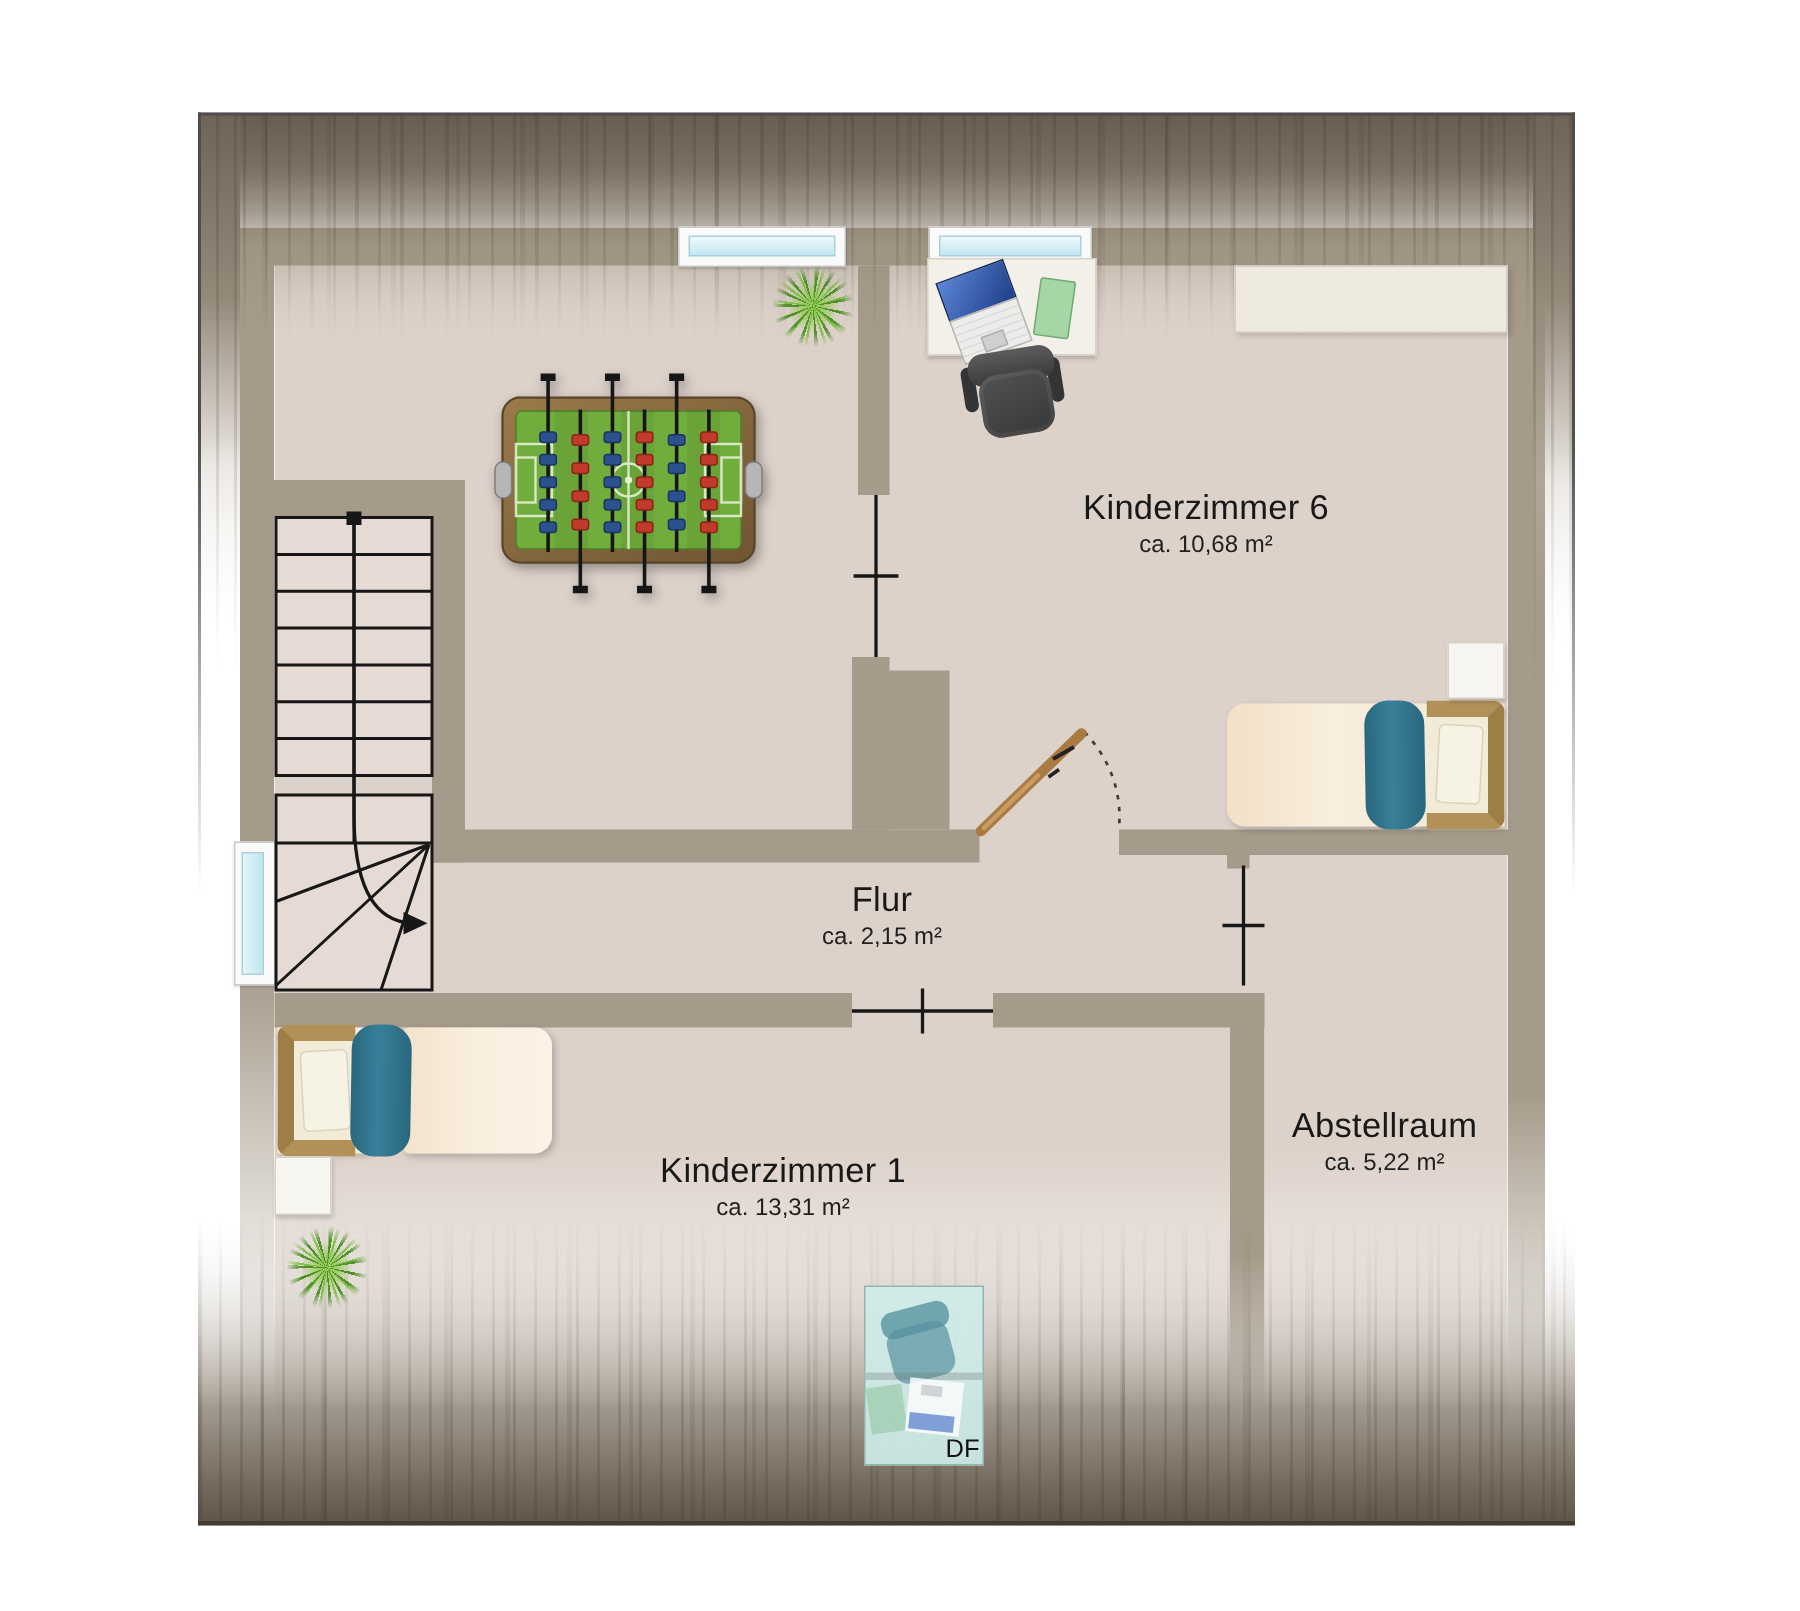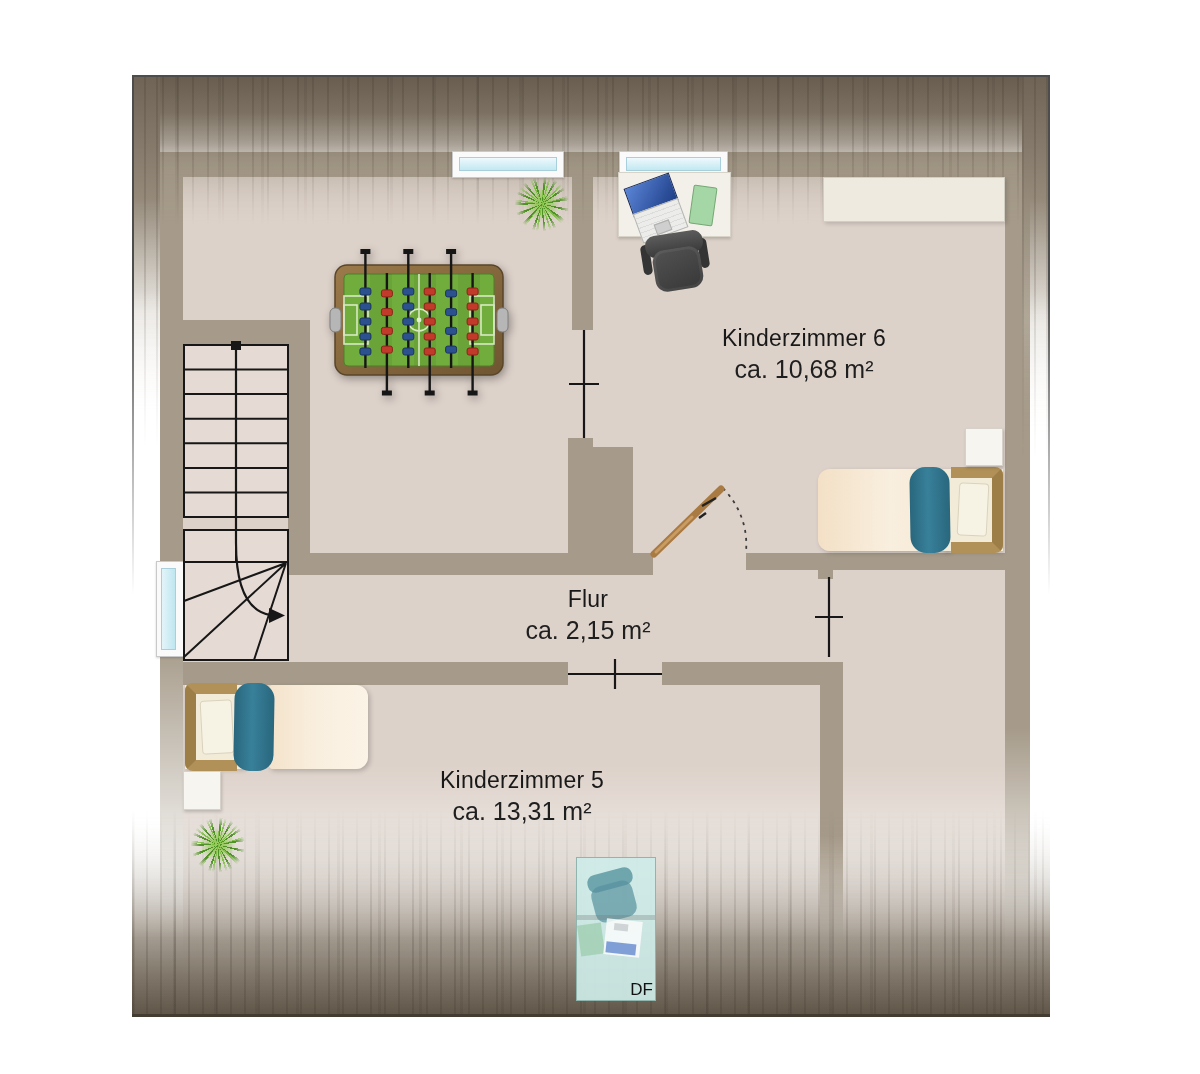--- a/index.html
+++ b/index.html
@@ -121,39 +121,39 @@
       radial-gradient(circle at 50% 50%,rgba(150,200,90,.95) 0 14%,rgba(150,200,90,0) 45%);
     -webkit-mask-image:radial-gradient(circle,#000 0 46%,transparent 71%);
     mask-image:radial-gradient(circle,#000 0 46%,transparent 71%);}
   .plant-spiel{left:383px;top:101px;}
   .plant-k1{left:59px;top:742px;}
 
   .foosball{position:absolute;left:197px;top:172px;z-index:38;
     filter:drop-shadow(2px 3px 4px rgba(0,0,0,.35));}
 
   
-  .df{left:444px;top:782px;width:80px;height:144px;z-index:39;
+  .df{left:444px;top:782px;width:80px;height:120px;z-index:39;
       background:rgba(206,236,232,.92);border:1px solid #8fb5ae;box-sizing:border-box;overflow:hidden;}
   .df .g-back{position:absolute;left:10px;top:13px;width:46px;height:18px;border-radius:8px;
       background:#4f8f9b;opacity:.75;transform:rotate(-15deg);}
   .df .g-seat{position:absolute;left:16px;top:25px;width:42px;height:37px;border-radius:10px;
       background:#57929e;opacity:.7;transform:rotate(-15deg);}
   .df .g-div{position:absolute;left:0;top:57px;width:80px;height:5px;background:rgba(110,120,115,.3);}
   .df .g-folder{position:absolute;left:2px;top:66px;width:24px;height:31px;background:#8cc59b;
       opacity:.55;transform:rotate(-8deg);}
   .df .g-paper{position:absolute;left:28px;top:62px;width:36px;height:36px;background:rgba(250,252,252,.85);
       transform:rotate(6deg);}
   .df .g-strip{position:absolute;left:2px;top:23px;width:30px;height:11px;background:#6b8fd0;opacity:.85;}
   .df .g-tab{position:absolute;left:8px;top:4px;width:14px;height:7px;background:#cfd4d6;}
   .df-label{position:absolute;right:2px;bottom:0;font-size:17px;color:#111;z-index:39;line-height:1.1;}
 
   
   .room-label{position:absolute;transform:translateX(-50%);text-align:center;z-index:50;white-space:nowrap;}
   .room-name{font-size:23px;letter-spacing:.2px;color:#181818;}
-  .room-area{font-size:25px;margin-top:3px;color:#1f1f1f;}
+  .room-area{font-size:16px;margin-top:3px;color:#1f1f1f;}
   .plan-title{position:absolute;left:166px;top:1030px;font-size:30px;color:#141414;z-index:5;}
 </style>
 </head>
 <body>
 
 <div class="page">
 
   <div class="plan">
 
     <div class="abs floor"></div>
@@ -324,22 +324,26 @@
 
     <div class="room-label" style="left:672px;top:250px;">
       <div class="room-name">Kinderzimmer 6</div>
       <div class="room-area">ca. 10,68 m²</div>
     </div>
     <div class="room-label" style="left:456px;top:511px;">
       <div class="room-name">Flur</div>
       <div class="room-area">ca. 2,15 m²</div>
     </div>
     <div class="room-label" style="left:390px;top:692px;">
-      <div class="room-name">Kinderzimmer 5</div>
+      <div class="room-name">Kinderzimmer 1</div>
       <div class="room-area">ca. 13,31 m²</div>
+    </div>
+    <div class="room-label" style="left:791px;top:662px;">
+      <div class="room-name">Abstellraum</div>
+      <div class="room-area">ca. 5,22 m²</div>
     </div>
 
     <div class="abs border-top"></div>
     <div class="abs border-bottom"></div>
     <div class="abs border-left"></div>
     <div class="abs border-right"></div>
   </div>
 
 </div>
 

